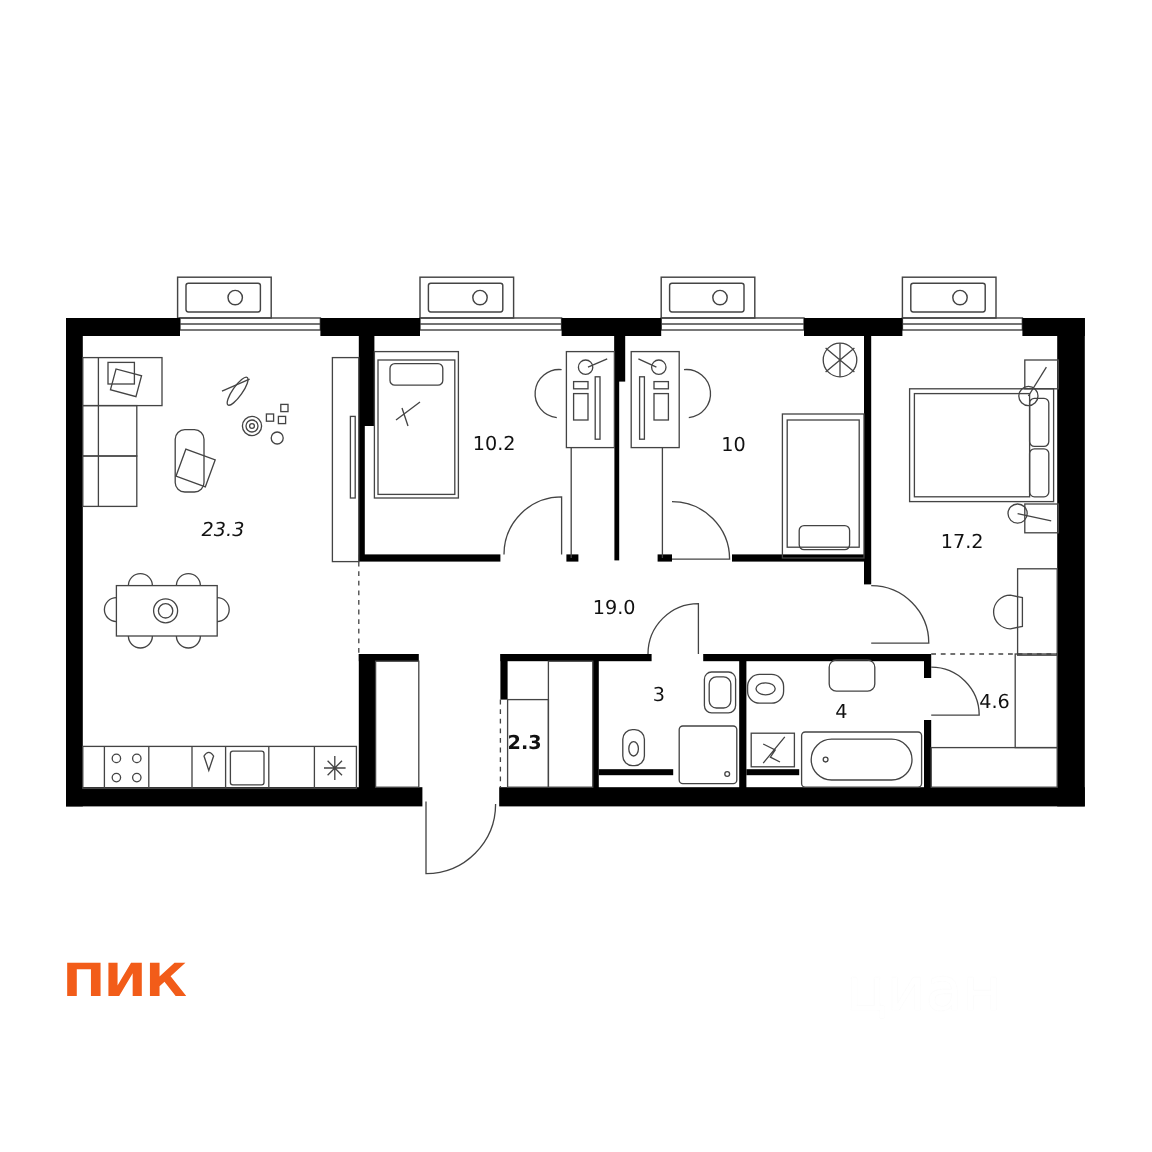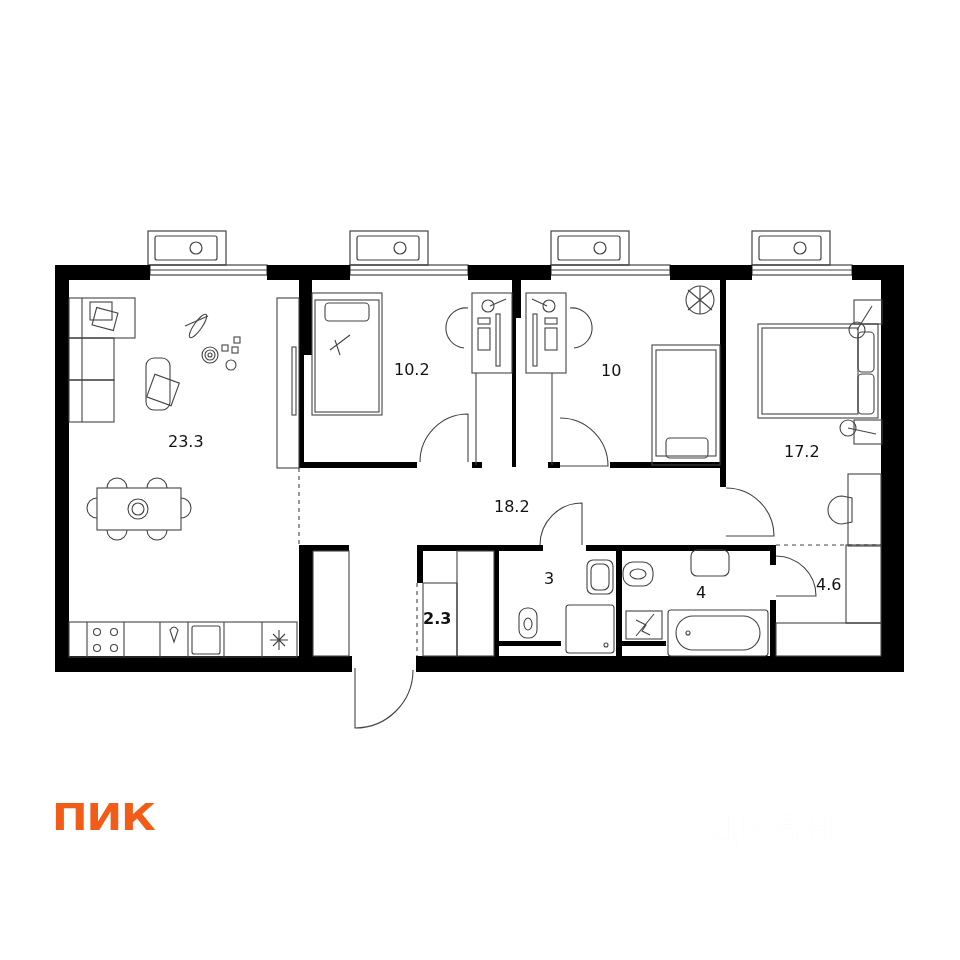--- a/index.html
+++ b/index.html
@@ -243,24 +243,24 @@
       <rect x="691" y="550" width="38" height="26" rx="6"></rect>
       <rect x="626" y="611" width="36" height="28"></rect>
         <path d="M636 636 l18 -22 M636 620 l10 5 l-4 6 l8 4"></path>
       <rect x="668" y="610" width="100" height="46" rx="3"></rect>
         <rect x="676" y="616" width="84" height="34" rx="17"></rect>
       <circle cx="688" cy="633" r="2"></circle>
     </g>
   </g>
 </svg>
 
-<div class="room-label" style="left:168px;top:434px;">23.3</div>
+<div class="room-label" style="left:168px;top:434px;font-style:italic;">23.3</div>
 <div class="room-label" style="left:394px;top:362px;">10.2</div>
 <div class="room-label" style="left:601px;top:363px;">10</div>
 <div class="room-label" style="left:784px;top:444px;">17.2</div>
-<div class="room-label" style="left:494px;top:499px;">18.2</div>
+<div class="room-label" style="left:494px;top:499px;">19.0</div>
 <div class="room-label" style="left:544px;top:571px;">3</div>
 <div class="room-label" style="left:696px;top:585px;">4</div>
 <div class="room-label" style="left:816px;top:577px;">4.6</div>
 <div class="room-label" style="left:423px;top:611px;font-weight:bold;">2.3</div>
 
 <div class="logo">ПИК</div>
 <div class="watermark">циан</div>
 
 </body></html>

